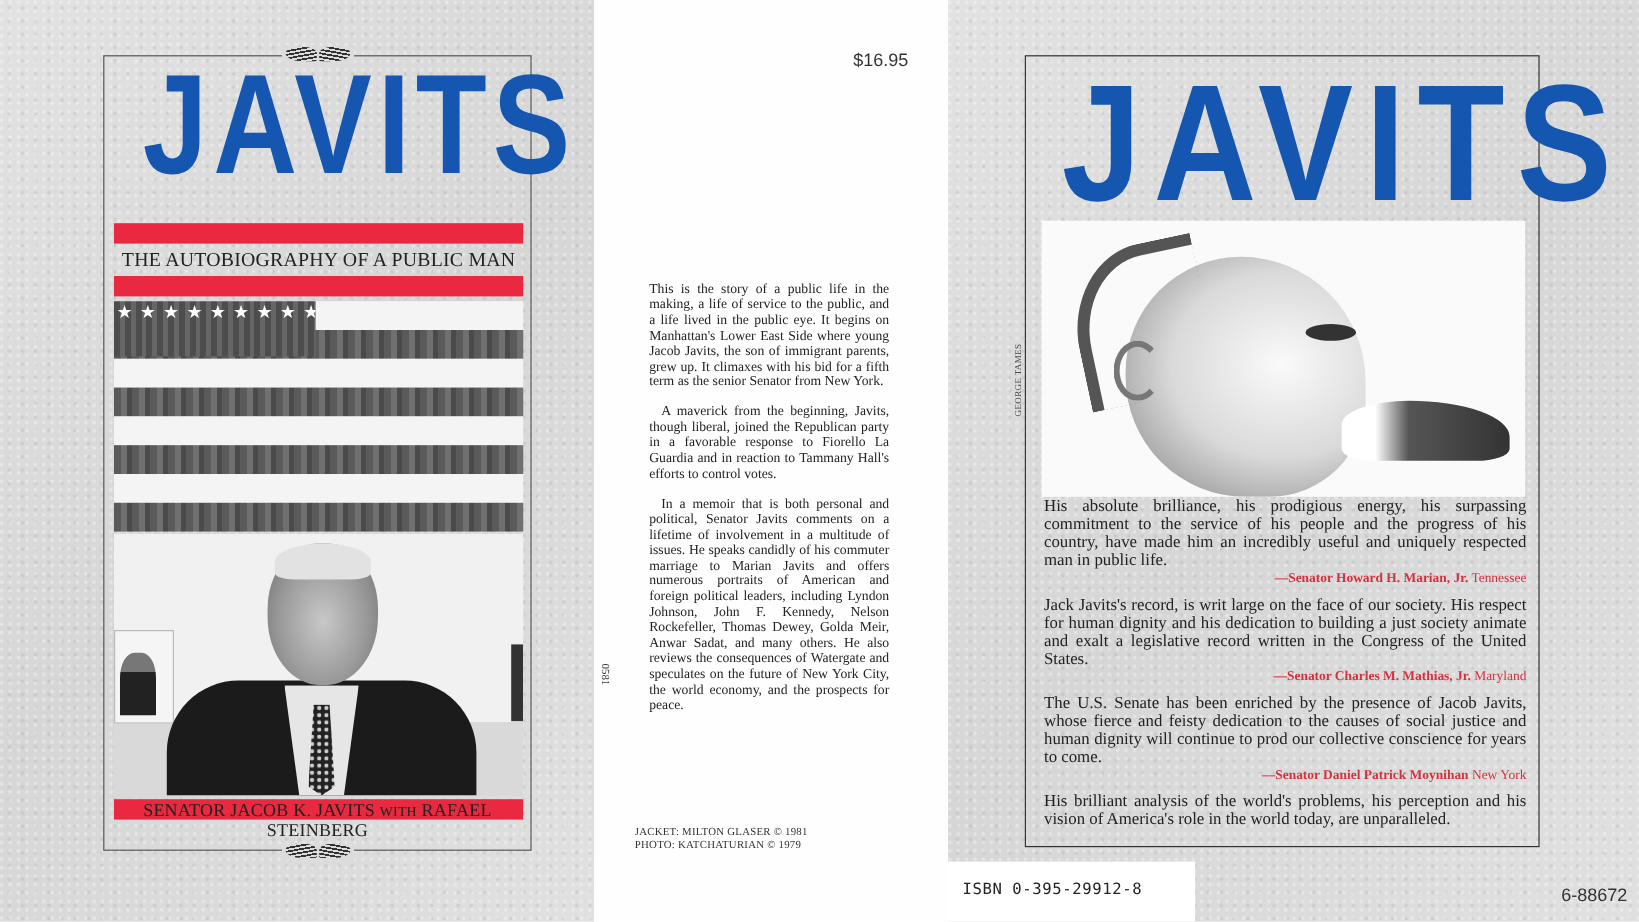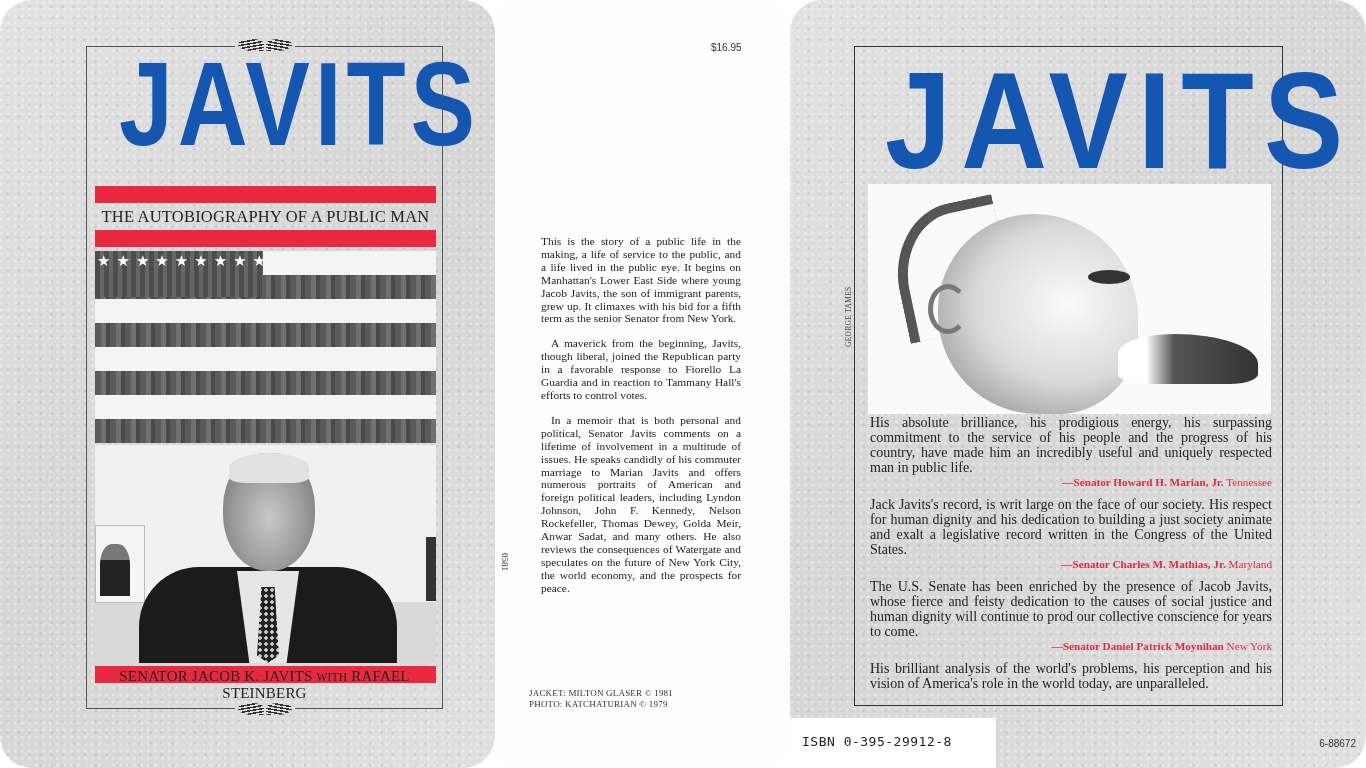--- a/index.html
+++ b/index.html
@@ -1,17 +1,17 @@
 <!DOCTYPE html>
 <html><head>
 <meta charset="utf-8">
 <style>
   html, body { margin:0; padding:0; }
   body { width:1366px; height:768px; position:relative; overflow:hidden; background:#fff; font-family:"Liberation Serif", serif; }
-  .panel { position:absolute; top:0; height:768px;border-radius:32px; }
+  .panel { position:absolute; top:0; height:768px; }
   .paper {
     background-color:#dcdcdc;
     background-image:
       radial-gradient(circle at 20% 30%, rgba(255,255,255,0.35) 0 1px, transparent 2px),
       radial-gradient(circle at 70% 60%, rgba(160,160,160,0.25) 0 1px, transparent 2px),
       linear-gradient(135deg, #e2e2e2 0%, #d6d6d6 50%, #e0e0e0 100%);
     background-size: 7px 7px, 11px 11px, 100% 100%;
   }
   #front { left:0; width:495px; }
   #spine { left:495px; width:295px; background:#fefefe; }
@@ -44,21 +44,21 @@
   .person { position:absolute; left:44px; bottom:0; width:258px; height:218px; }
   .suit { position:absolute; left:0; bottom:0; width:258px; height:96px; background:#1b1b1b; border-radius:60px 60px 0 0; }
   .shirt { position:absolute; left:98px; bottom:0; width:62px; height:92px; background:#e6e6e6; clip-path:polygon(0 0,100% 0,80% 100%,20% 100%); }
   .tie { position:absolute; left:118px; bottom:0; width:22px; height:76px; background:radial-gradient(circle,#ccc 1.5px,#222 2px); background-size:6px 6px; clip-path:polygon(20% 0,80% 0,100% 90%,50% 100%,0 90%); }
   .head { position:absolute; left:84px; top:8px; width:92px; height:118px; border-radius:46% 46% 48% 48%; background:radial-gradient(ellipse at 50% 55%, #c8c8c8 0%, #9a9a9a 55%, #6c6c6c 100%); }
   .head .hair { position:absolute; left:6px; top:0; width:80px; height:30px; border-radius:50% 50% 20% 20%; background:#e2e2e2; }
   .author { position:absolute; left:0; right:0; bottom:6px; text-align:center; font-size:15px; color:#222; letter-spacing:0.2px; }
   .author .with { font-size:11.5px; }
 
   
-  .price { position:absolute; left:216px; top:42px; font-family:"Liberation Sans", sans-serif; font-size:10px; color:#333; }
+  .price { position:absolute; left:216px; top:42px; font-family:"Liberation Sans", sans-serif; font-size:15px; color:#333; }
   .blurb { position:absolute; left:34px; top:223px; width:224px; font-size:11.4px; line-height:12.9px; color:#222; text-align:justify; }
   .blurb p { margin:12px; text-indent:10px; }
   .blurb p:first-child { text-indent:0; }
   .code-vert { position:absolute; left:15px; top:553px; font-size:9px; color:#333; transform:rotate(90deg); transform-origin:left top; }
   .credits { position:absolute; left:34px; top:688px; font-size:9px; line-height:11px; color:#333; letter-spacing:0.2px; }
 
   
   .back-frame { position:absolute; left:64px; top:46px; width:429px; height:660px; border:1.5px solid #333; box-sizing:border-box; }
   .back-title { top:4px; font-size:138px; line-height:138px; transform:scaleX(0.86); letter-spacing:12px; }
   .back-photo { position:absolute; left:13px; top:137px; width:403px; height:230px; background:#fafafa; overflow:hidden; }
@@ -67,21 +67,21 @@
   .bp-eye { position:absolute; left:220px; top:86px; width:42px; height:14px; border-radius:50%; background:#333; }
   .bp-ear { position:absolute; left:60px; top:100px; width:30px; height:40px; border:5px solid #777; border-radius:50%; border-right-color:transparent; }
   .bp-hand { position:absolute; left:250px; top:150px; width:140px; height:50px; border-radius:40% 60% 20% 20%; background:linear-gradient(90deg,#fff 0 20%, #555 40%, #333 100%); }
   .photo-credit { position:absolute; left:-11px; top:300px; font-size:7.5px; color:#444; transform:rotate(-90deg); transform-origin:left top; letter-spacing:0.3px; }
   .quotes { position:absolute; left:15px; top:368px; width:402px; color:#222; }
   .quote { font-size:14px; line-height:15px; text-align:justify; margin:0; }
   .attrib { text-align:right; font-size:11.2px; color:#d62f3e; margin:1px 0 8px 0; line-height:13px; }
   .attrib b { font-weight:bold; }
   .isbn-box { position:absolute; left:0; top:718px; width:206px; height:52px; background:#fff; }
   .isbn { position:absolute; left:12px; top:16px; font-family:"DejaVu Sans Mono", monospace; font-size:13px; color:#222; letter-spacing:0.5px; }
-  .code-back { position:absolute; right:10px; top:738px; font-family:"Liberation Sans", sans-serif; font-size:10px; color:#333; }
+  .code-back { position:absolute; right:10px; top:738px; font-family:"Liberation Sans", sans-serif; font-size:15px; color:#333; }
 </style>
 </head>
 <body>
 
 <div class="panel paper" id="front">
   <div class="front-frame">
     <div class="ornament orn-top">
         <span class="wing"></span>
         <span class="wing r"></span>
       </div>

